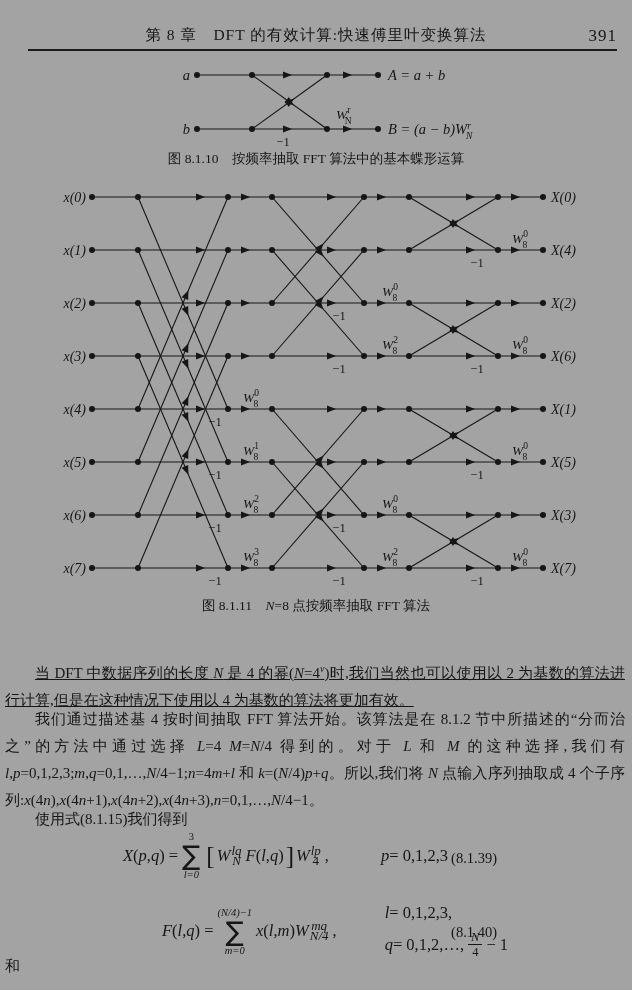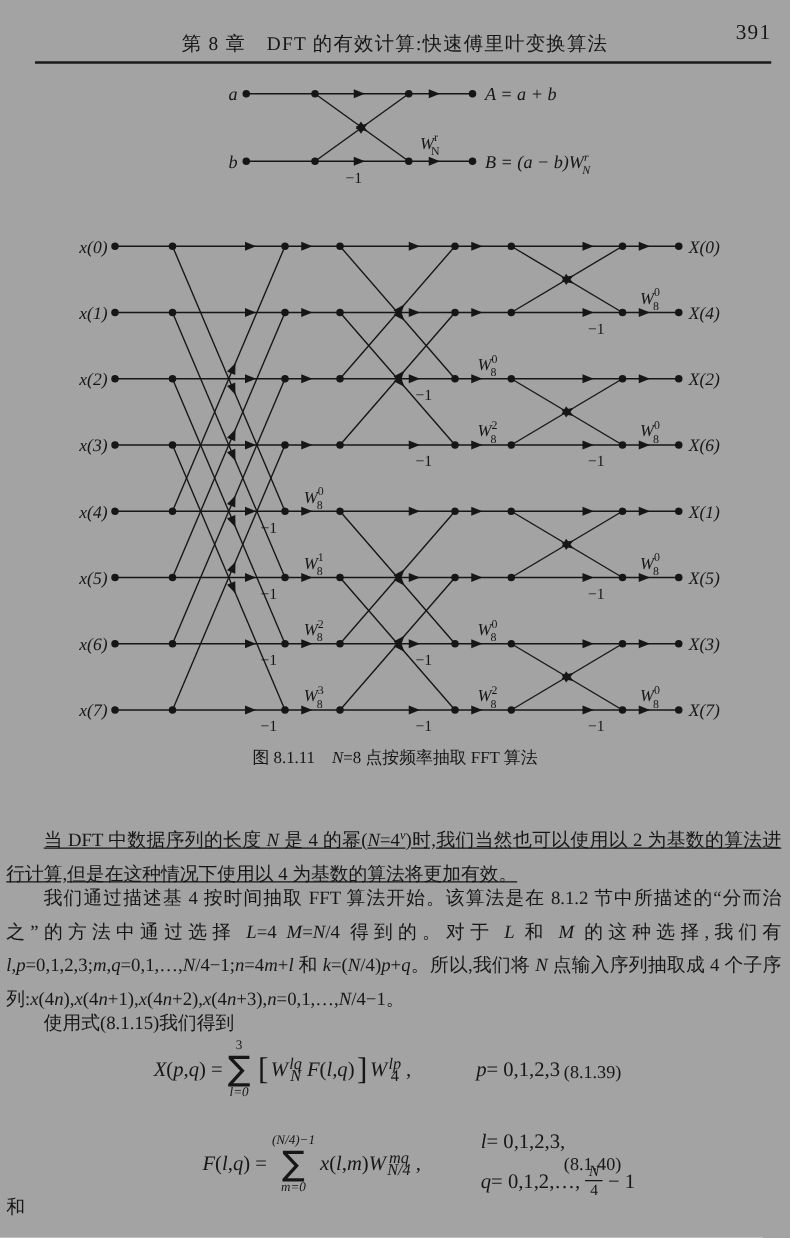--- a/index.html
+++ b/index.html
@@ -1,20 +1,20 @@
 <!DOCTYPE html>
 <html><head>
 <meta charset="utf-8">
 <style>
   html,body{margin:0;padding:0;background:#d8d8d8;}
   .page{position:relative;width:632px;height:990px;margin:0 auto;background:#a3a3a3;
         font-family:"Liberation Serif","DejaVu Serif",serif;color:#161616;overflow:hidden;}
   .abs{position:absolute;}
   .title{top:25px;left:0;width:632px;text-align:center;font-size:15.5px;letter-spacing:1px;}
-  .pagenum{top:16px;right:15px;font-size:17px;letter-spacing:1px;}
+  .pagenum{top:26px;right:15px;font-size:17px;letter-spacing:1px;}
   .rule{top:49px;left:28px;width:589px;height:2px;background:#1b1b1b;}
   .caption{left:0;width:632px;text-align:center;font-size:13.5px;}
   .cap1{top:150px;}
   .cap2{top:597px;}
   .sechead{top:629px;left:5px;font-family:"Liberation Sans","DejaVu Sans",sans-serif;
            font-weight:700;font-size:17.5px;color:#111;}
   .sechead .num{margin-right:18px;letter-spacing:2px;}
   .para{left:5px;width:620px;font-size:15px;line-height:27px;text-align:justify;}
   .indent{text-indent:2em;}
   .p1{top:655px;text-decoration:underline;}
@@ -72,20 +72,21 @@
       <polygon points="294.0,45.2 288.8,37.1 284.6,42.9" fill="#161616"></polygon>
       <line x1="252" y1="69" x2="327" y2="15" stroke="#161616" stroke-width="1.1"></line>
       <polygon points="294.0,38.8 284.6,41.1 288.8,46.9" fill="#161616"></polygon>
       <text x="190" y="20" text-anchor="end" font-size="14.5" font-family="&quot;Liberation Serif&quot;,&quot;DejaVu Serif&quot;,serif" font-style="italic">a</text>
       <text x="190" y="74" text-anchor="end" font-size="14.5" font-family="&quot;Liberation Serif&quot;,&quot;DejaVu Serif&quot;,serif" font-style="italic">b</text>
       <text x="388" y="20" text-anchor="start" font-size="14.5" font-family="&quot;Liberation Serif&quot;,&quot;DejaVu Serif&quot;,serif" font-style="italic">A = a + b</text>
       <text x="388" y="74" text-anchor="start" font-size="14.5" font-family="&quot;Liberation Serif&quot;,&quot;DejaVu Serif&quot;,serif" font-style="italic">B = (a − b)W<tspan font-size="9.5" dy="-5" font-style="italic">r</tspan><tspan font-size="9.5" dx="-5" dy="10" font-style="italic">N</tspan></text>
       <text x="336" y="59" font-size="13.5" font-style="italic" font-family="&quot;Liberation Serif&quot;,&quot;DejaVu Serif&quot;,serif">W<tspan font-size="9.5" dy="-6" font-style="normal">r</tspan><tspan font-size="9.5" dx="-5.6" dy="11" font-style="normal">N</tspan></text>
       <text x="283" y="86" text-anchor="middle" font-size="12.5" font-family="&quot;Liberation Serif&quot;,&quot;DejaVu Serif&quot;,serif" font-style="normal">−1</text>
     </svg>
+  <div class="abs caption cap1">图 8.1.10　按频率抽取 FFT 算法中的基本蝶形运算</div>
 
   <svg class="abs" style="top:180px;left:0" width="632" height="412" viewBox="0 0 632 412" id="fig2svg">
       <line x1="92" y1="17" x2="543" y2="17" stroke="#161616" stroke-width="1.1"></line>
       <circle cx="92" cy="17" r="3" fill="#161616"></circle>
       <circle cx="138" cy="17" r="3" fill="#161616"></circle>
       <circle cx="228" cy="17" r="3" fill="#161616"></circle>
       <circle cx="272" cy="17" r="3" fill="#161616"></circle>
       <circle cx="364" cy="17" r="3" fill="#161616"></circle>
       <circle cx="409" cy="17" r="3" fill="#161616"></circle>
       <circle cx="498" cy="17" r="3" fill="#161616"></circle>

